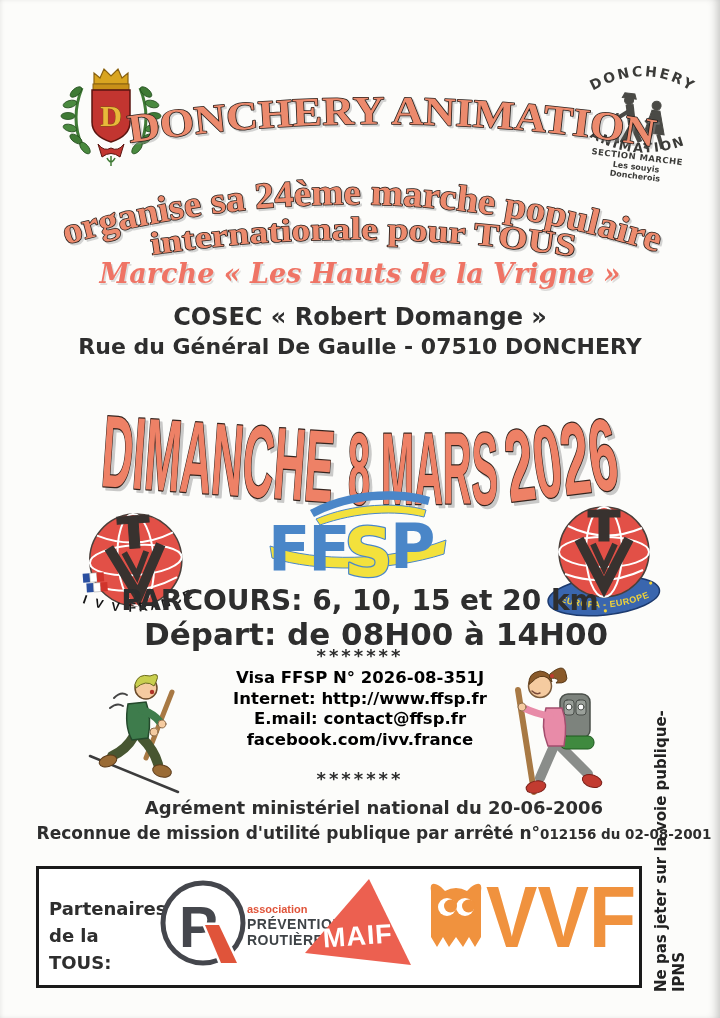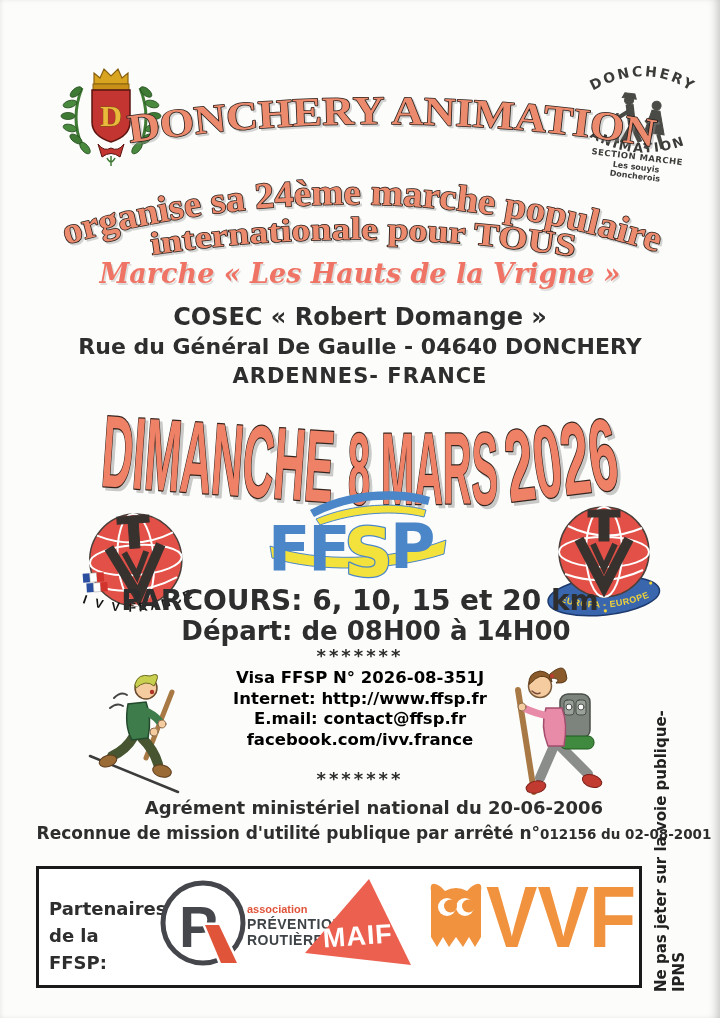--- a/index.html
+++ b/index.html
@@ -24,21 +24,21 @@
                fill:#ee8166; stroke:#35241e; stroke-width:2.5px; }
 
   .subtitle { top:258px; font-family:"DejaVu Serif", serif; font-style:italic; font-weight:bold;
               font-size:27px; color:#ef7465; text-shadow:1.5px 2px 0 rgba(160,160,160,.35); }
 
   .venue1 { top:303px; font-size:24px; }
   .venue2 { top:334px; font-size:22px; }
   .venue3 { top:364px; font-size:21px; letter-spacing:1px; }
 
   .parcours { top:584px; font-size:28px; }
-  .depart   { top:616px; font-size:26px;padding-left:32px; }
+  .depart   { top:616px; font-size:31px;padding-left:32px; }
   .stars1   { top:645px; font-size:18px; letter-spacing:3px; }
   .infoblock{ top:668px; font-size:16.5px; line-height:20.5px; font-weight:bold; }
   .stars2   { top:768px; font-size:18px; letter-spacing:3px; }
   .agrement { top:797px; font-size:18px;margin-left:28px; }
   .reconnue { top:823px; font-size:17px;padding-left:28px; }
   .reconnue .small { font-size:13.5px; }
 
   .partners-box { left:36px; top:866px; width:600px; height:116px;
                   border:3px solid #1a1a1a; background:#fff; }
   .partners-label { position:absolute; left:10px; top:26px; width:110px;
@@ -128,22 +128,21 @@
       <textPath href="#arc2" startOffset="2" textLength="600" lengthAdjust="spacingAndGlyphs">organise sa 24ème marche populaire</textPath>
     </text>
     <text class="title-text" font-size="32">
       <textPath href="#arc3" startOffset="2" textLength="424" lengthAdjust="spacingAndGlyphs">internationale pour TOUS</textPath>
     </text>
   </svg>
 
   <div class="center-line comic venue1">COSEC « Robert Domange »</div>
 
   <div class="center-line subtitle">Marche « Les Hauts de la Vrigne »</div>
-  <div class="center-line comic venue2">Rue du Général De Gaulle - 04640 DONCHERY</div>
-  <div class="center-line comic venue3">ARDENNES- FRANCE</div>
+  <div class="center-line comic venue2">Rue du Général De Gaulle - 07510 DONCHERY</div>
 
   <svg class="abs date-svg" width="720" height="140" viewBox="0 0 720 140">
     <text class="date-text" x="100" y="104" font-size="102" textLength="232" lengthAdjust="spacingAndGlyphs" transform="rotate(4 100 104)">DIMANCHE</text>
     <text class="date-text" x="348" y="122" font-size="102" textLength="150" lengthAdjust="spacingAndGlyphs">8 MARS</text>
     <text class="date-text" x="510" y="120" font-size="102" textLength="112" lengthAdjust="spacingAndGlyphs" transform="rotate(-7 510 120)">2026</text>
   </svg>
 
   <svg class="abs" style="left:258px;top:484px" width="204" height="100" viewBox="0 0 204 100">
     <path d="M 52 26 C 90 5 140 3 172 13 L 170 21 C 138 12 92 14 56 33 Z" fill="#4a86c8"></path>
     <path d="M 58 35 C 95 19 140 18 168 26 L 166 33 C 138 26 98 28 62 41 Z" fill="#f3e13c" stroke="#4a86c8" stroke-width="1"></path>
@@ -265,21 +264,21 @@
   </svg>
 
   <div class="center-line comic agrement">Agrément ministériel national du 20-06-2006</div>
   <div class="center-line comic reconnue">
     <span>Reconnue de mission d'utilité publique par arrêté n°</span><span class="small">012156 du 02-08-2001</span>
   </div>
 
   <div class="abs partners-box">
     <div class="partners-label">
       <div>Partenaires</div>
-      <div>de la FFSP:</div>
+      <div>de la TOUS:</div>
     </div>
 
     <svg class="abs" style="left:112px;top:8px" width="190" height="100" viewBox="0 0 190 100">
       <circle cx="52" cy="46" r="40" fill="none" stroke="#44464c" stroke-width="5"></circle>
       <text x="28" y="70" font-size="58" font-weight="bold" font-family="Liberation Sans, sans-serif" fill="#45474d">P</text>
       <polygon points="54,48 68,48 86,86 70,86" fill="#e0543a" stroke="#ffffff" stroke-width="5" paint-order="stroke"></polygon>
       <text x="96" y="36" font-size="11" font-weight="bold" fill="#e0543a" font-family="Liberation Sans, sans-serif">association</text>
       <text x="96" y="52" font-size="14" font-weight="bold" fill="#3e4347" letter-spacing=".5" font-family="Liberation Sans, sans-serif">PRÉVENTION</text>
       <text x="96" y="68" font-size="14" font-weight="bold" fill="#3e4347" letter-spacing=".5" font-family="Liberation Sans, sans-serif">ROUTIÈRE</text>
     </svg>

